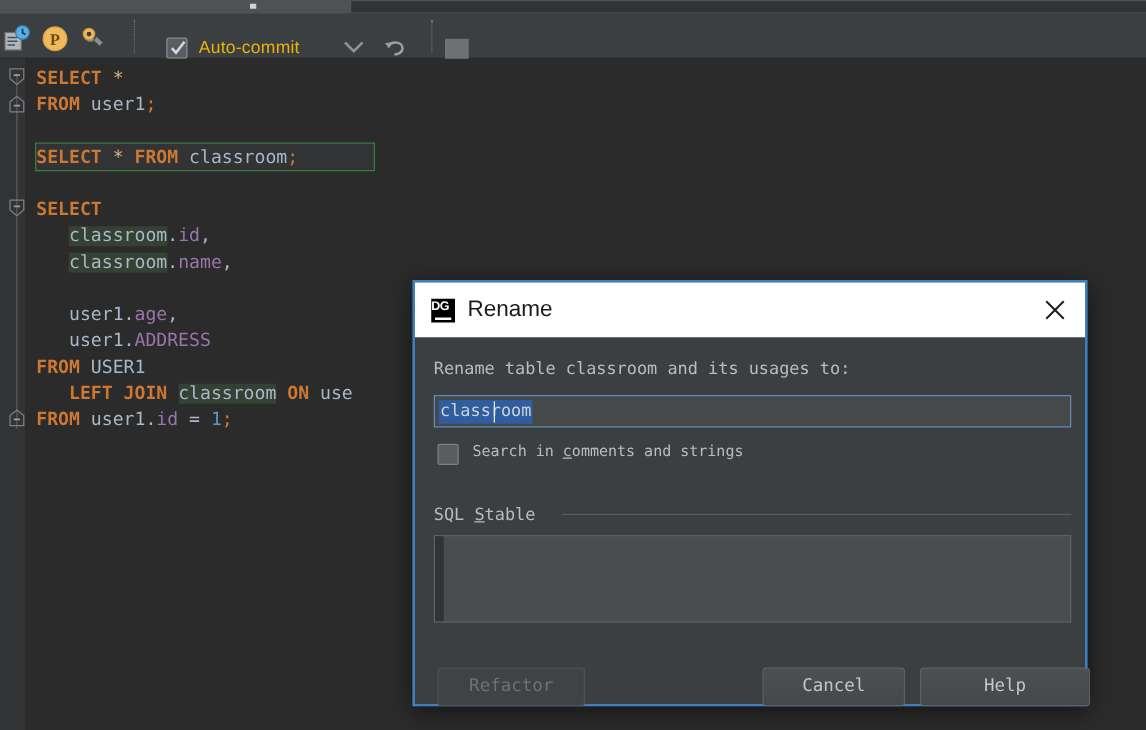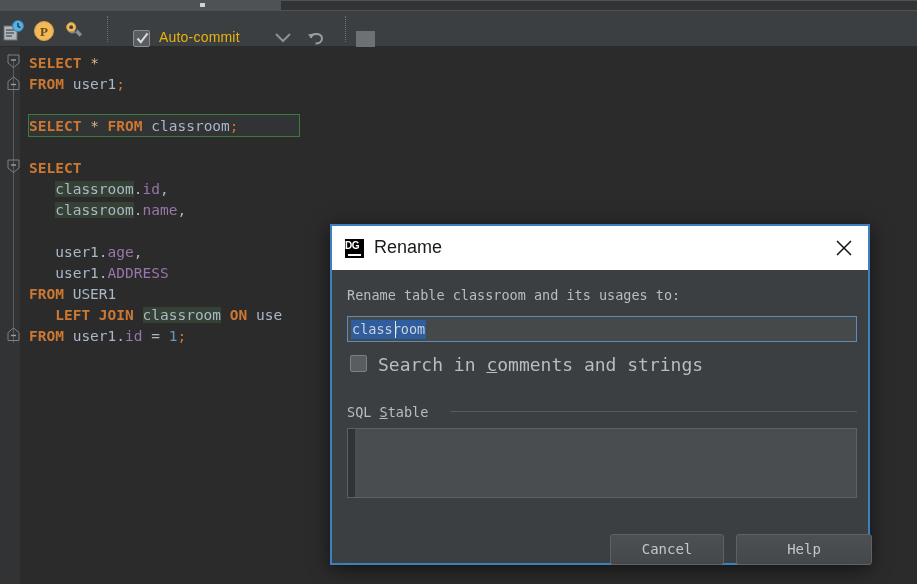--- a/index.html
+++ b/index.html
@@ -199,21 +199,21 @@
     position: absolute; left: 0; top: 1px;
     width: 17px; height: 17px;
     background: #5a5d5f;
     border: 1px solid #7d8082;
     border-radius: 2px;
     box-sizing: border-box;
   }
   .cblabel {
     position: absolute; left: 28px; top: 0;
     font-family: "DejaVu Sans Mono", monospace;
-    font-size: 18px; color: #b9bdc0; white-space: pre;
+    font-size: 12px; color: #b9bdc0; white-space: pre;
   }
   .cblabel u { text-decoration: underline; }
 
   .sep-label {
     position: absolute; left: 15px; top: 134px;
     font-family: "DejaVu Sans Mono", monospace;
     font-size: 13.5px; color: #b9bdc0; white-space: pre;
   }
   .sep-label u { text-decoration: underline; }
   .sep-line {
@@ -402,19 +402,20 @@
       </div>
 
       <div class="sep-label"><span>SQL </span><u>S</u><span>table</span></div>
       <div class="sep-line"></div>
 
       <div class="sql-area">
         <div class="sql-gutter"></div>
         <span></span>
       </div>
 
+      <div class="btn btn-refactor disabled">Refactor</div>
       <div class="btn btn-cancel">Cancel</div>
       <div class="btn btn-help">Help</div>
 
     </div>
   </div>
 
 </div>
 
 </body></html>

